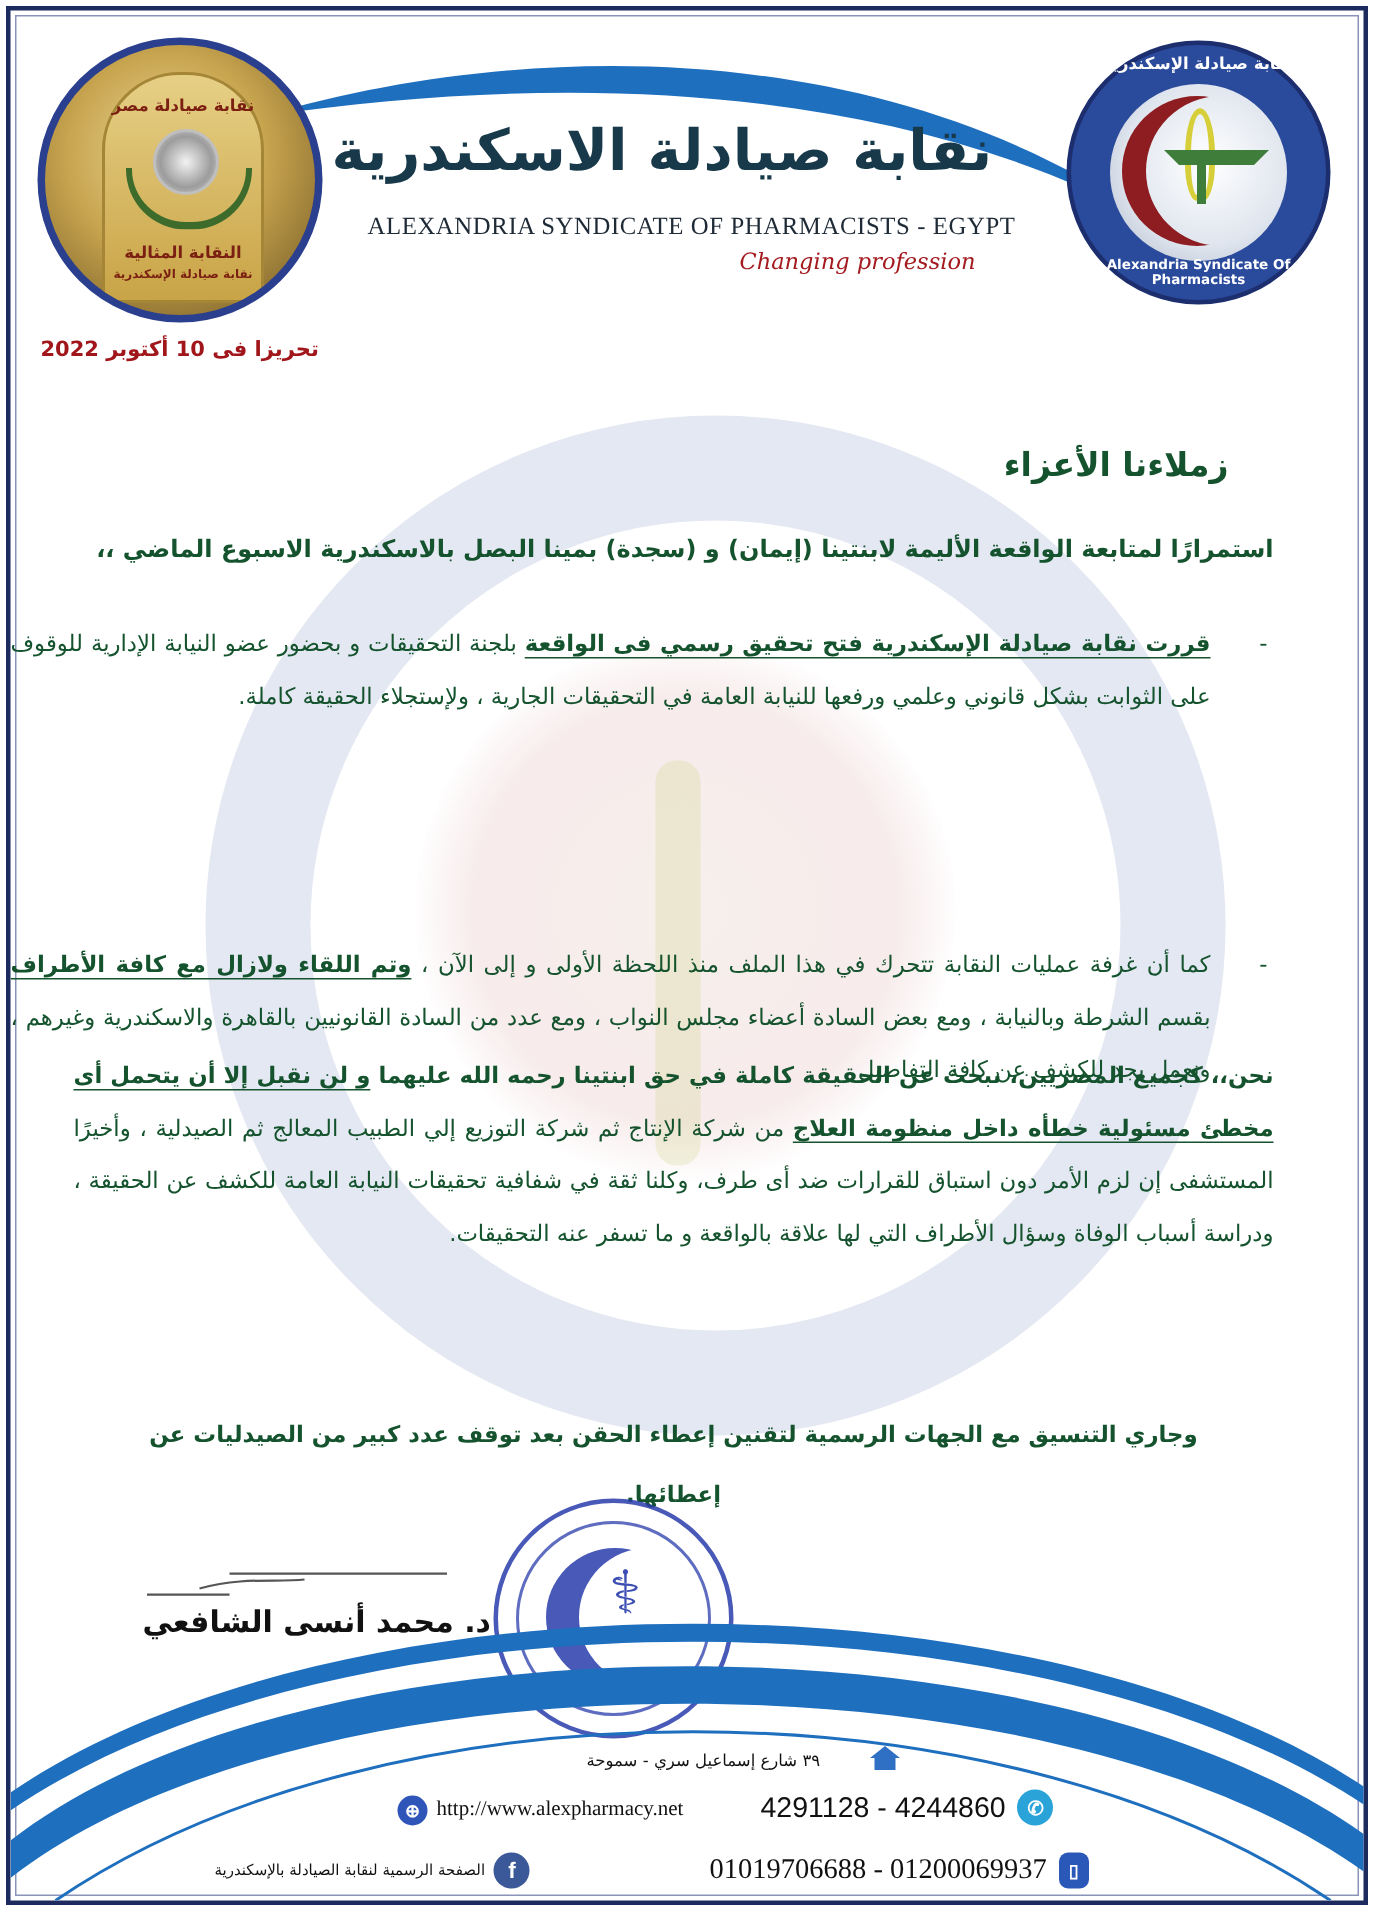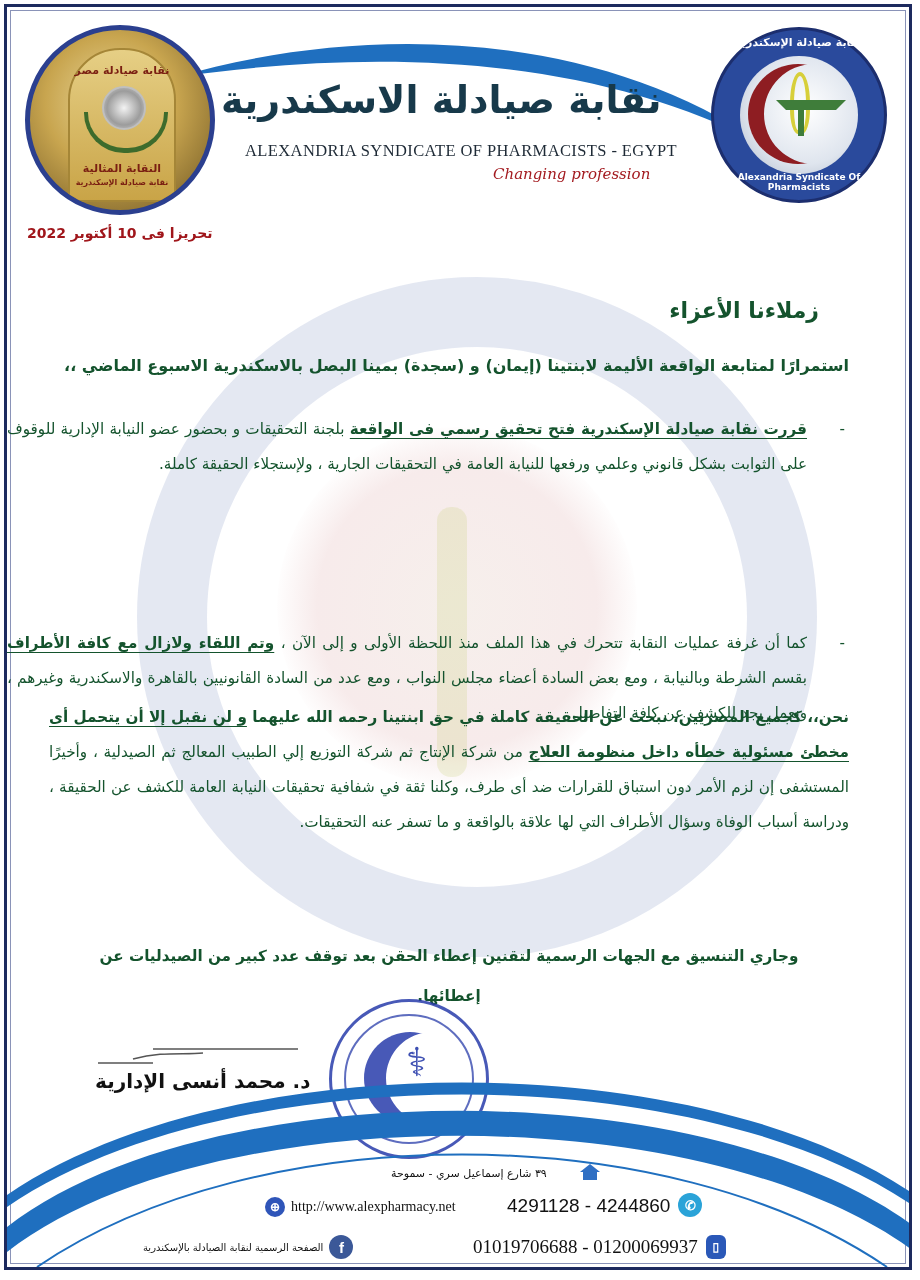--- a/index.html
+++ b/index.html
@@ -132,21 +132,21 @@
     <div class="para p3">
       <span class="b">نحن،، كجميع المصريين، نبحث عن الحقيقة كاملة في حق ابنتينا رحمه الله عليهما </span><span class="b u">و لن نقبل إلا أن يتحمل أى مخطئ مسئولية خطأه داخل منظومة العلاج</span><span> من شركة الإنتاج ثم شركة التوزيع إلي الطبيب المعالج ثم الصيدلية ، وأخيرًا المستشفى إن لزم الأمر دون استباق للقرارات ضد أى طرف، وكلنا ثقة في شفافية تحقيقات النيابة العامة للكشف عن الحقيقة ، ودراسة أسباب الوفاة وسؤال الأطراف التي لها علاقة بالواقعة و ما تسفر عنه التحقيقات.</span>
     </div>
 
     <div class="para p4">وجاري التنسيق مع الجهات الرسمية لتقنين إعطاء الحقن بعد توقف عدد كبير من الصيدليات عن إعطائها.</div>
   </div>
 
   <svg class="sig-scribble" viewBox="0 0 210 24">
     <path d="M60 8 L205 8 M40 18 C70 10, 90 14, 110 12 M5 22 L60 22" stroke="#555" stroke-width="1.5" fill="none"></path>
   </svg>
-  <div class="sig-name">د. محمد أنسى الإدارية</div>
+  <div class="sig-name">د. محمد أنسى الشافعي</div>
 
   <div class="stamp">
     <div class="ring2"></div>
     <div class="moon"></div>
     <div class="caduceus">⚕</div>
   </div>
 
   <svg class="footer-arcs" viewBox="0 0 908 190" preserveAspectRatio="none">
     <path d="M0 175 C 200 20, 700 20, 908 175 L 908 150 C 700 -5, 200 -5, 0 150 Z" fill="#1f6fbf"></path>
     <path d="M0 130 C 220 -20, 690 -20, 908 130 L 908 118 C 690 -32, 220 -32, 0 118 Z" fill="#1f6fbf"></path>

